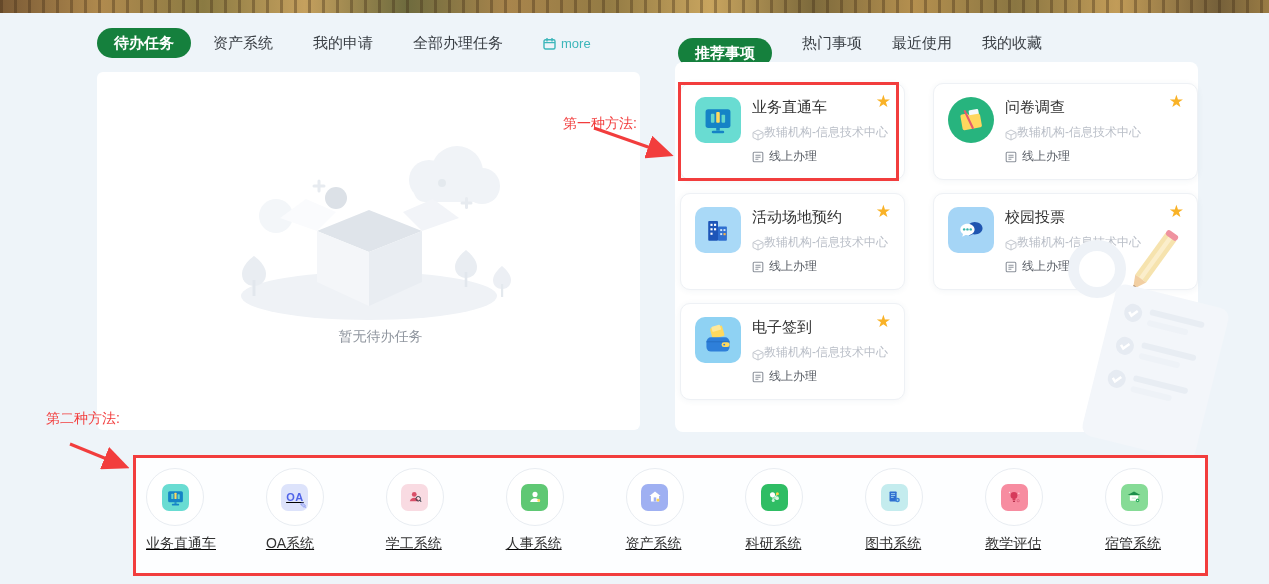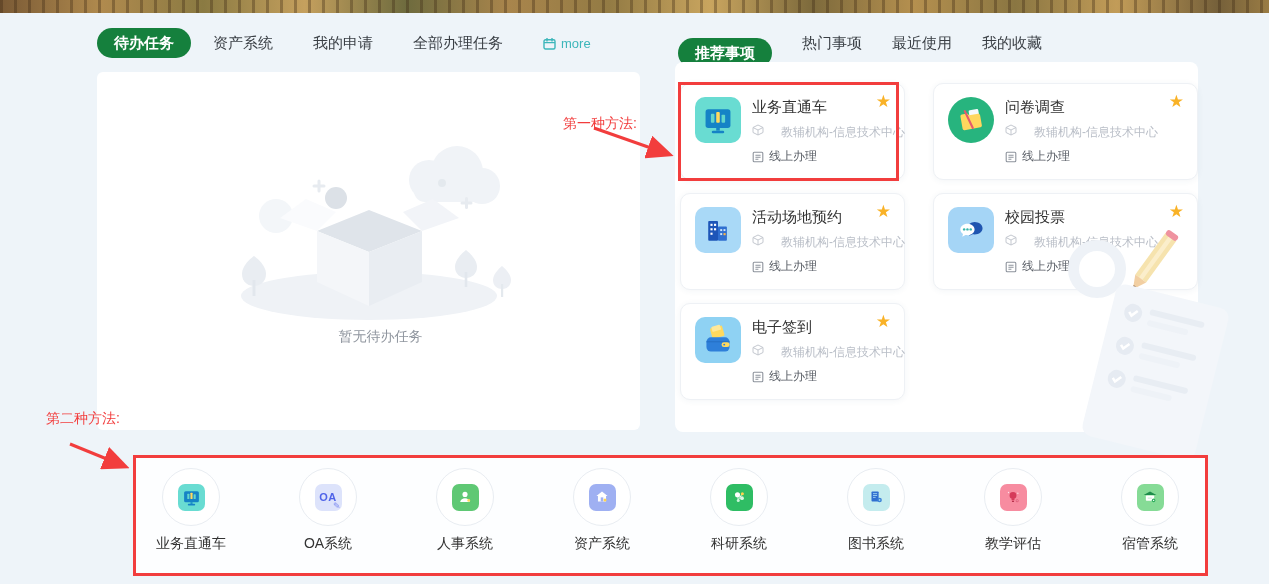--- a/index.html
+++ b/index.html
@@ -26,21 +26,21 @@
   .empty-illustration { position:absolute; left:50%; top:66px; transform:translateX(-50%); }
   .empty-caption { position:absolute; left:0; right:0; top:256px; text-align:center; font-size:14px; color:#8f959e;padding-left:24px; }
 
   
   .right-panel { position:absolute; left:675px; top:62px; width:523px; height:370px; background:#fff; border-radius:8px; }
   .cards { position:absolute; left:5px; top:21px; display:grid; grid-template-columns:225px 265px; column-gap:28px; row-gap:13px; grid-auto-rows:97px; z-index:1; }
   .card { position:relative; background:#fff; border:1px solid #eef1f5; border-radius:10px; box-shadow:0 1px 6px rgba(50,80,120,.06); padding:13px 10px 0 14px; display:flex; align-items:flex-start; cursor:pointer; }
   .cicon { width:46px; height:46px; border-radius:10px; display:flex; align-items:center; justify-content:center; flex:none; margin-right:11px; }
   .cicon.round { border-radius:50%; }
   .card-title { font-size:15px; color:#333; margin-top:1px; }
-  .card-meta { display:flex; align-items:flex-start; gap:17px; font-size:12px; color:#b9bec7; margin-top:7px; white-space:nowrap; }
+  .card-meta { display:flex; align-items:flex-end; gap:0; font-size:12px; color:#b9bec7; margin-top:7px; white-space:nowrap; }
   .card-action { display:flex; align-items:center; gap:5px; font-size:12px; color:#565b63; margin-top:7px; }
   .star { position:absolute; top:9px; right:13px; color:#f9b227; font-size:17px; line-height:1; cursor:pointer; }
 
   
   .decor { position:absolute; pointer-events:none; z-index:2; }
   .magnifier-ring { left:393px; top:178px; width:58px; height:58px; border:11px solid #eef2f7; border-radius:50%; }
   .pencil-decor { left:460px; top:160px; transform:rotate(36deg); }
   .checklist-decor { left:416px; top:228px; transform:rotate(14deg); }
 
   
@@ -48,21 +48,21 @@
   .hl-apps { position:absolute; left:133px; top:455px; width:1075px; height:121px; border:3px solid #f23d3d; background:#fdfeff; z-index:5; }
   .annotation { position:absolute; color:#f23d3d; font-size:14px; z-index:11; white-space:nowrap; }
   .ann-1 { left:563px; top:115px; }
   .ann-2 { left:46px; top:410px; }
   .arrow { position:absolute; z-index:11; }
   .arrow-1 { left:586px; top:120px; }
   .arrow-2 { left:62px; top:438px; }
 
   
   .apps-row { position:absolute; left:133px; top:455px; width:1075px; height:121px; z-index:6; display:flex; justify-content:space-between; padding:13px 13px 0; }
-  .app { width:90px; display:flex; flex-direction:column; align-items:center; cursor:pointer; }
+  .app { width:90px; display:flex; flex-direction:column; align-items:flex-start; cursor:pointer;text-decoration:underline; }
   .app-circle { width:58px; height:58px; border-radius:50%; background:#fff; border:1px solid #e9edf2; display:flex; align-items:center; justify-content:center; }
   .aicon { width:27px; height:27px; border-radius:7px; display:flex; align-items:center; justify-content:center; position:relative; }
   .app-label { margin-top:9px; font-size:14px; color:#333; white-space:nowrap; }
   .oa-text { font-size:11px; font-weight:bold; color:#4f63e8; letter-spacing:.5px; }
   .oa-pencil { position:absolute; right:1px; bottom:0; font-size:9px; color:#7c8bf0; }
 </style>
 </head>
 <body>
 
 <div class="banner"></div>
@@ -348,20 +348,33 @@
   <div class="app">
     <div class="app-circle">
       <div class="aicon" style="background:#dde3fb;">
         <span class="oa-text">OA</span>
         <span class="oa-pencil">✎</span>
       </div>
     </div>
     <div class="app-label">OA系统</div>
   </div>
 
+  <div class="app">
+    <div class="app-circle">
+      <div class="aicon" style="background:#f9dbe2;">
+        <svg width="18" height="18" viewBox="0 0 24 24">
+            <circle cx="11" cy="8.5" r="3.2" fill="#d94f68"></circle>
+            <path d="M5 17.5c.8-3 3-4.6 6-4.6s5.2 1.6 6 4.6z" fill="#d94f68"></path>
+            <circle cx="16.3" cy="14.3" r="3" fill="none" stroke="#3a414b" stroke-width="1.3"></circle>
+            <line x1="18.5" y1="16.5" x2="20.3" y2="18.3" stroke="#3a414b" stroke-width="1.5"></line>
+          </svg>
+      </div>
+    </div>
+    <div class="app-label">学工系统</div>
+  </div>
 
   <div class="app">
     <div class="app-circle">
       <div class="aicon" style="background:#5fc874;">
         <svg width="18" height="18" viewBox="0 0 24 24">
             <circle cx="12" cy="8.5" r="3.4" fill="#fff"></circle>
             <path d="M5.5 18.5c.9-3.1 3.2-4.8 6.5-4.8s5.6 1.7 6.5 4.8z" fill="#fff"></path>
             <circle cx="17" cy="16.5" r="1.9" fill="#ffd95e"></circle>
           </svg>
       </div>

